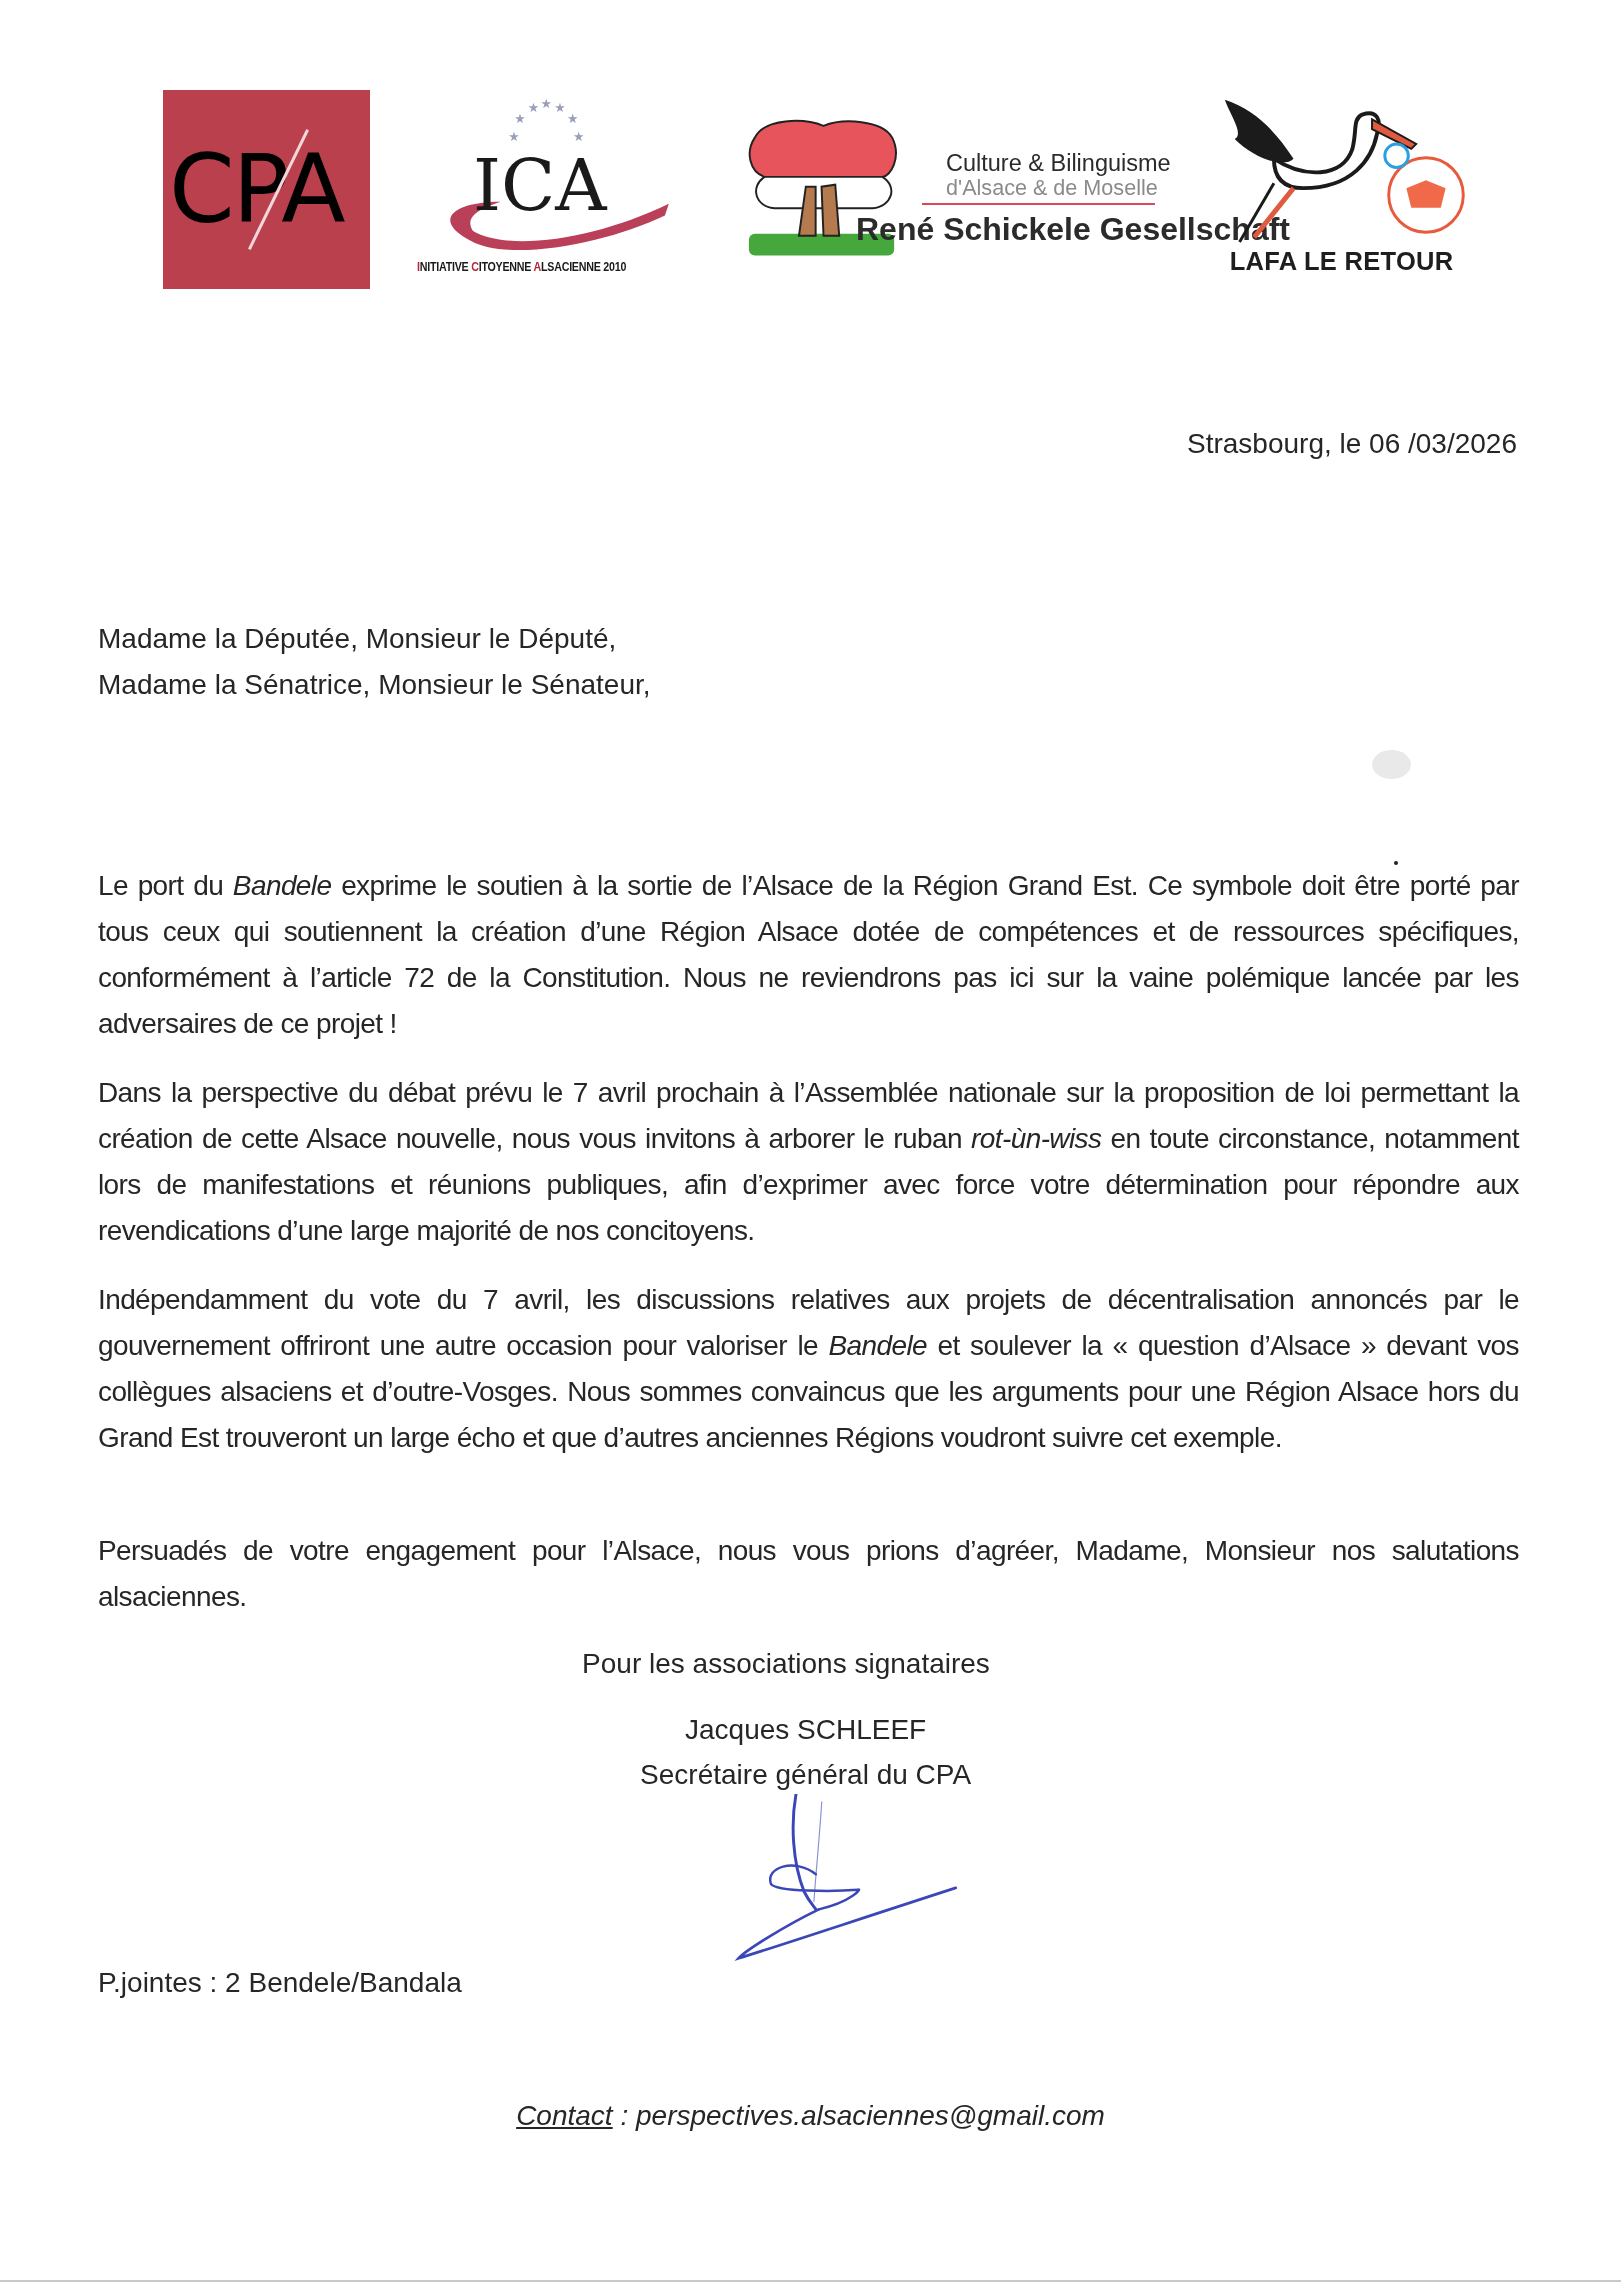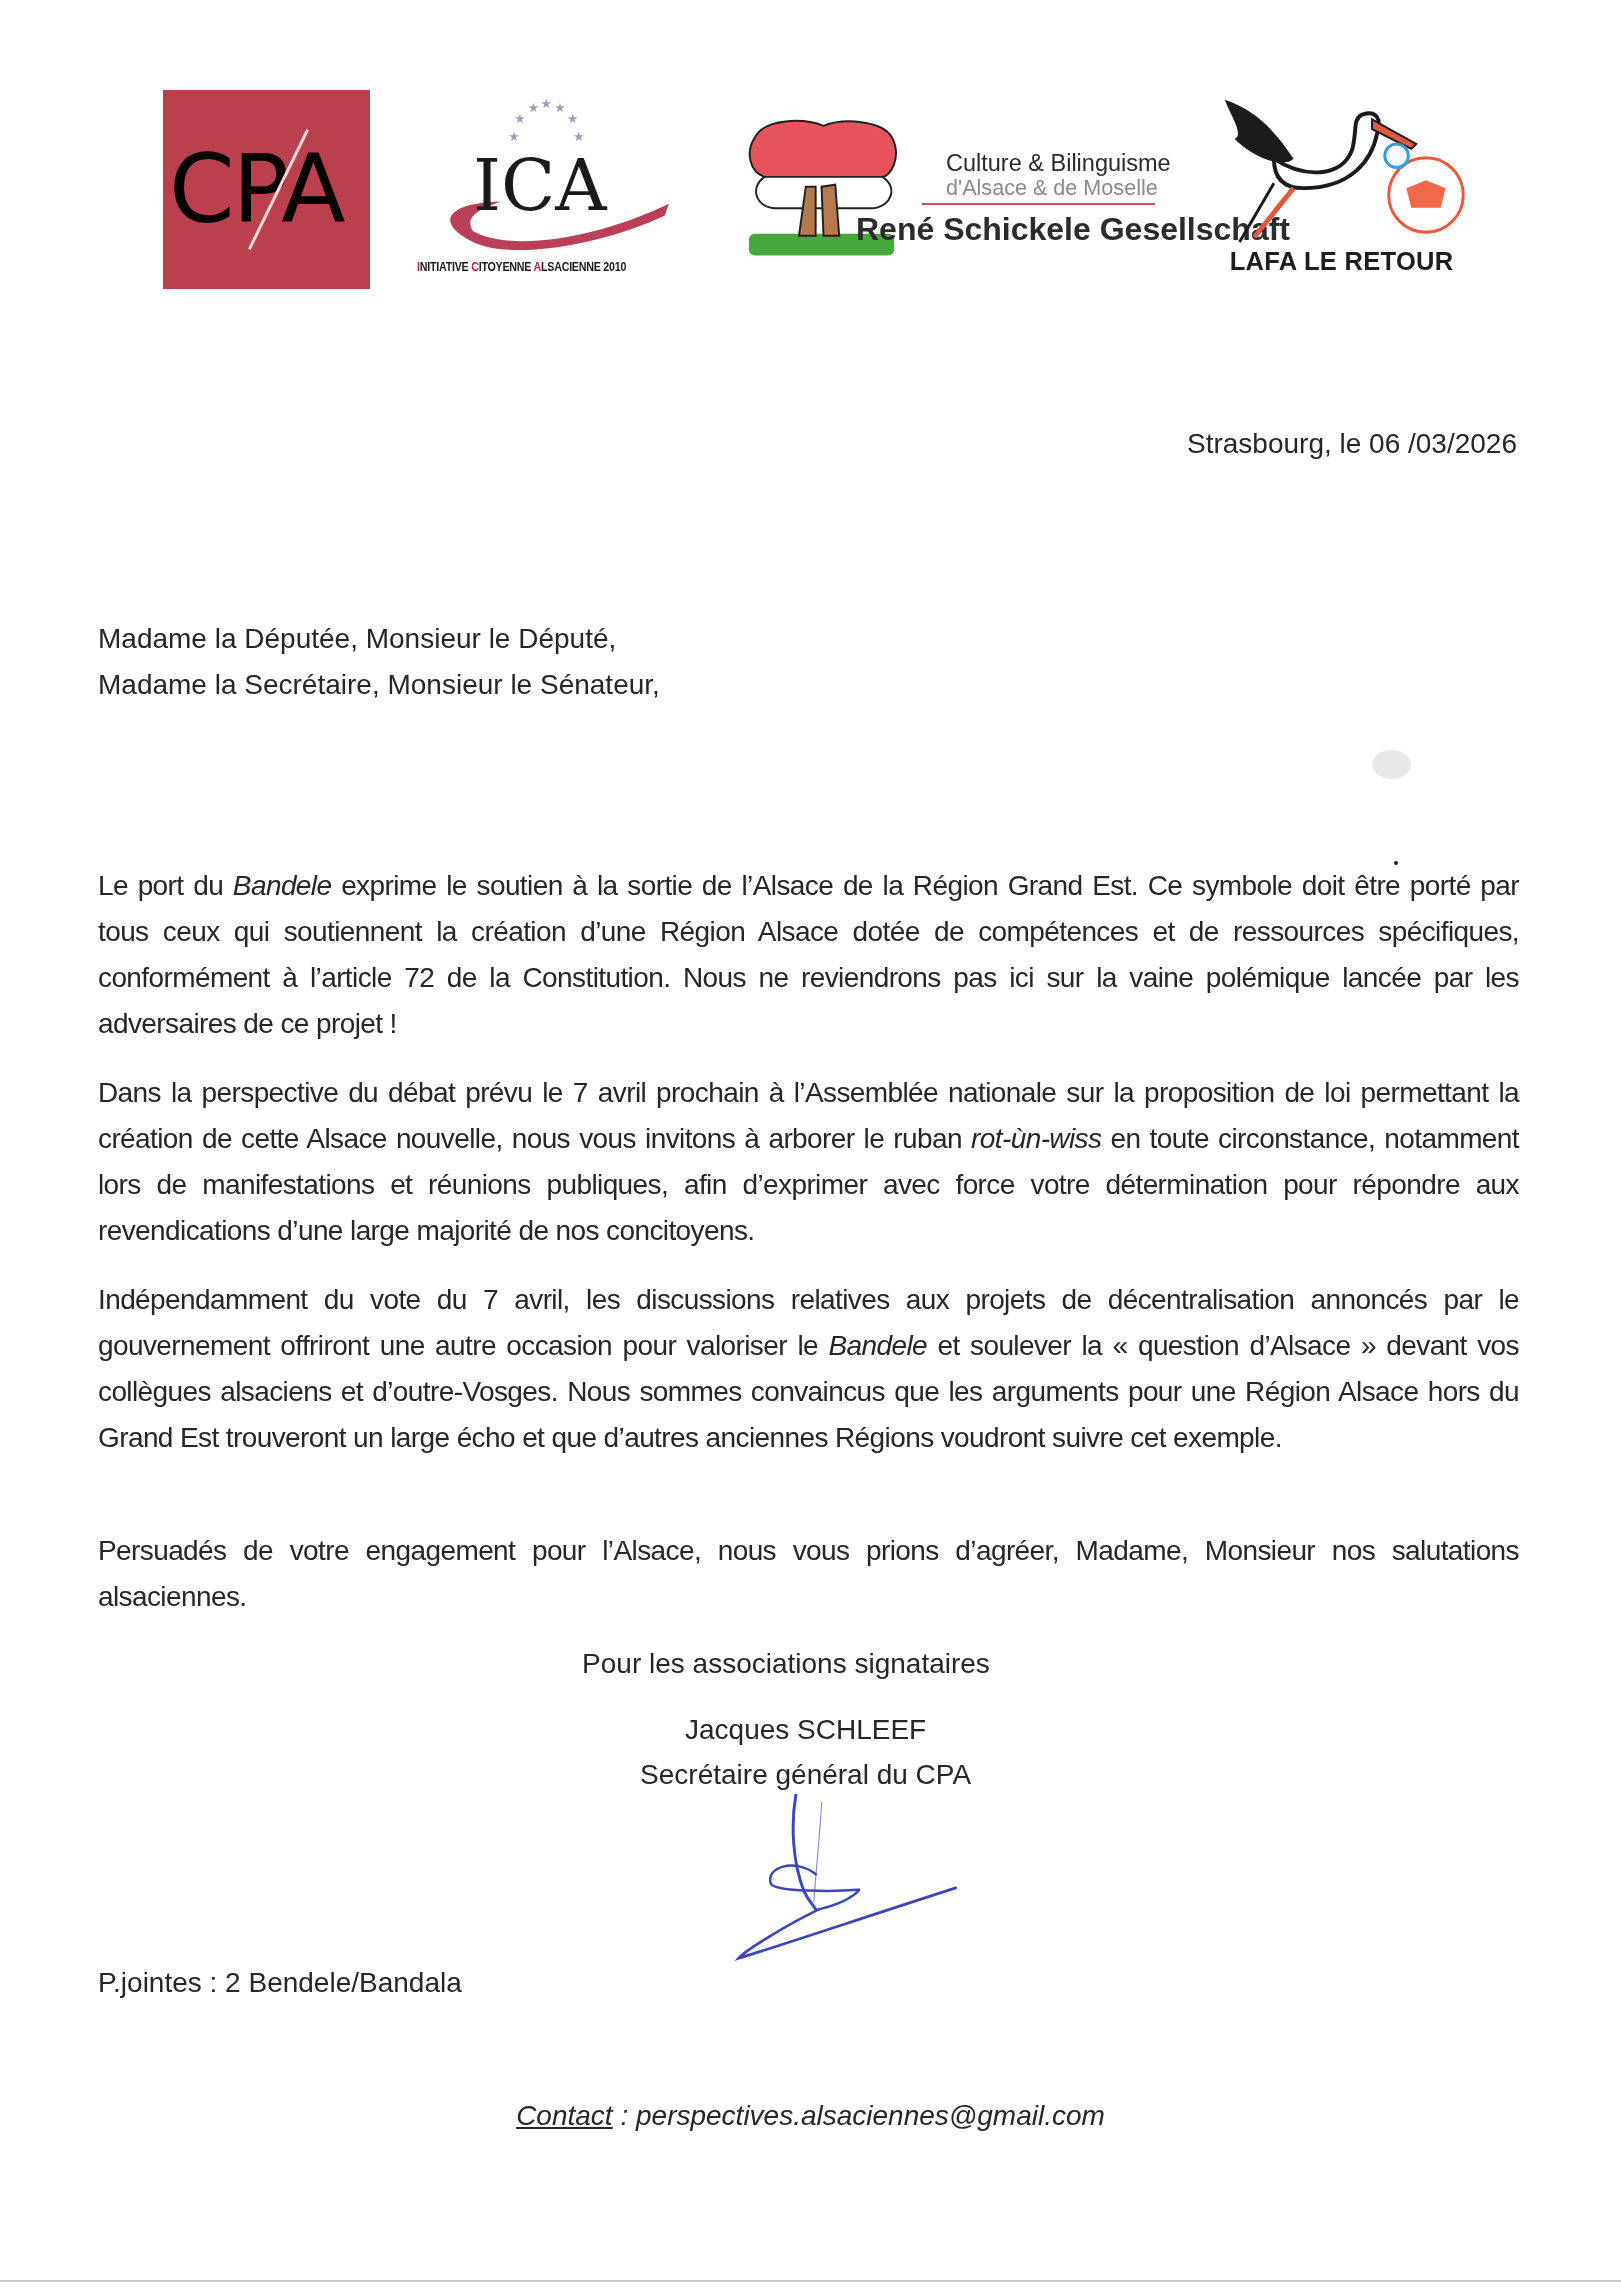--- a/index.html
+++ b/index.html
@@ -106,21 +106,21 @@
     <path d="M195,100 L215,92 L235,100 L230,120 L200,120 Z" fill="#f06a4a"></path>
     <circle cx="185" cy="67" r="12" fill="#ffffff" stroke="#2aa0e0" stroke-width="3"></circle>
   </svg>
   <span class="name">LAFA LE RETOUR</span>
 </div>
 
 <div id="date-line" class="abs txt">Strasbourg, le 06 /03/2026</div>
 
 <div id="salutation" class="abs txt">
   <div>Madame la Députée, Monsieur le Député,</div>
-  <div>Madame la Secrétaire, Monsieur le Sénateur,</div>
+  <div>Madame la Sénatrice, Monsieur le Sénateur,</div>
 </div>
 
 <p id="p1" class="para txt" style="margin:0"><span>Le port du </span><em>Bandele</em><span> exprime le soutien à la sortie de l’Alsace de la Région Grand Est. Ce symbole doit être porté par tous ceux qui soutiennent la création d’une Région Alsace dotée de compétences et de ressources spécifiques, conformément à l’article 72 de la Constitution. Nous ne reviendrons pas ici sur la vaine polémique lancée par les adversaires de ce projet !</span></p>
 
 <p id="p2" class="para txt" style="margin:0"><span>Dans la perspective du débat prévu le 7 avril prochain à l’Assemblée nationale sur la proposition de loi permettant la création de cette Alsace  nouvelle, nous vous invitons à arborer le ruban </span><em>rot-ùn-wiss</em><span> en toute circonstance, notamment lors de manifestations et réunions publiques, afin d’exprimer avec force votre détermination pour répondre aux revendications d’une large majorité de nos concitoyens.</span></p>
 
 <p id="p3" class="para txt" style="margin:0"><span>Indépendamment du vote du 7 avril, les discussions relatives aux projets de décentralisation annoncés par le gouvernement offriront une autre occasion pour valoriser le </span><em>Bandele</em><span> et soulever la « question d’Alsace » devant vos collègues alsaciens et d’outre-Vosges.  Nous sommes convaincus que les arguments pour une Région Alsace hors du Grand Est trouveront un large écho et que d’autres anciennes Régions voudront suivre cet exemple.</span></p>
 
 <p id="p4" class="para txt" style="margin:0">Persuadés de votre engagement pour l’Alsace, nous vous prions d’agréer, Madame, Monsieur nos salutations alsaciennes.</p>
 

